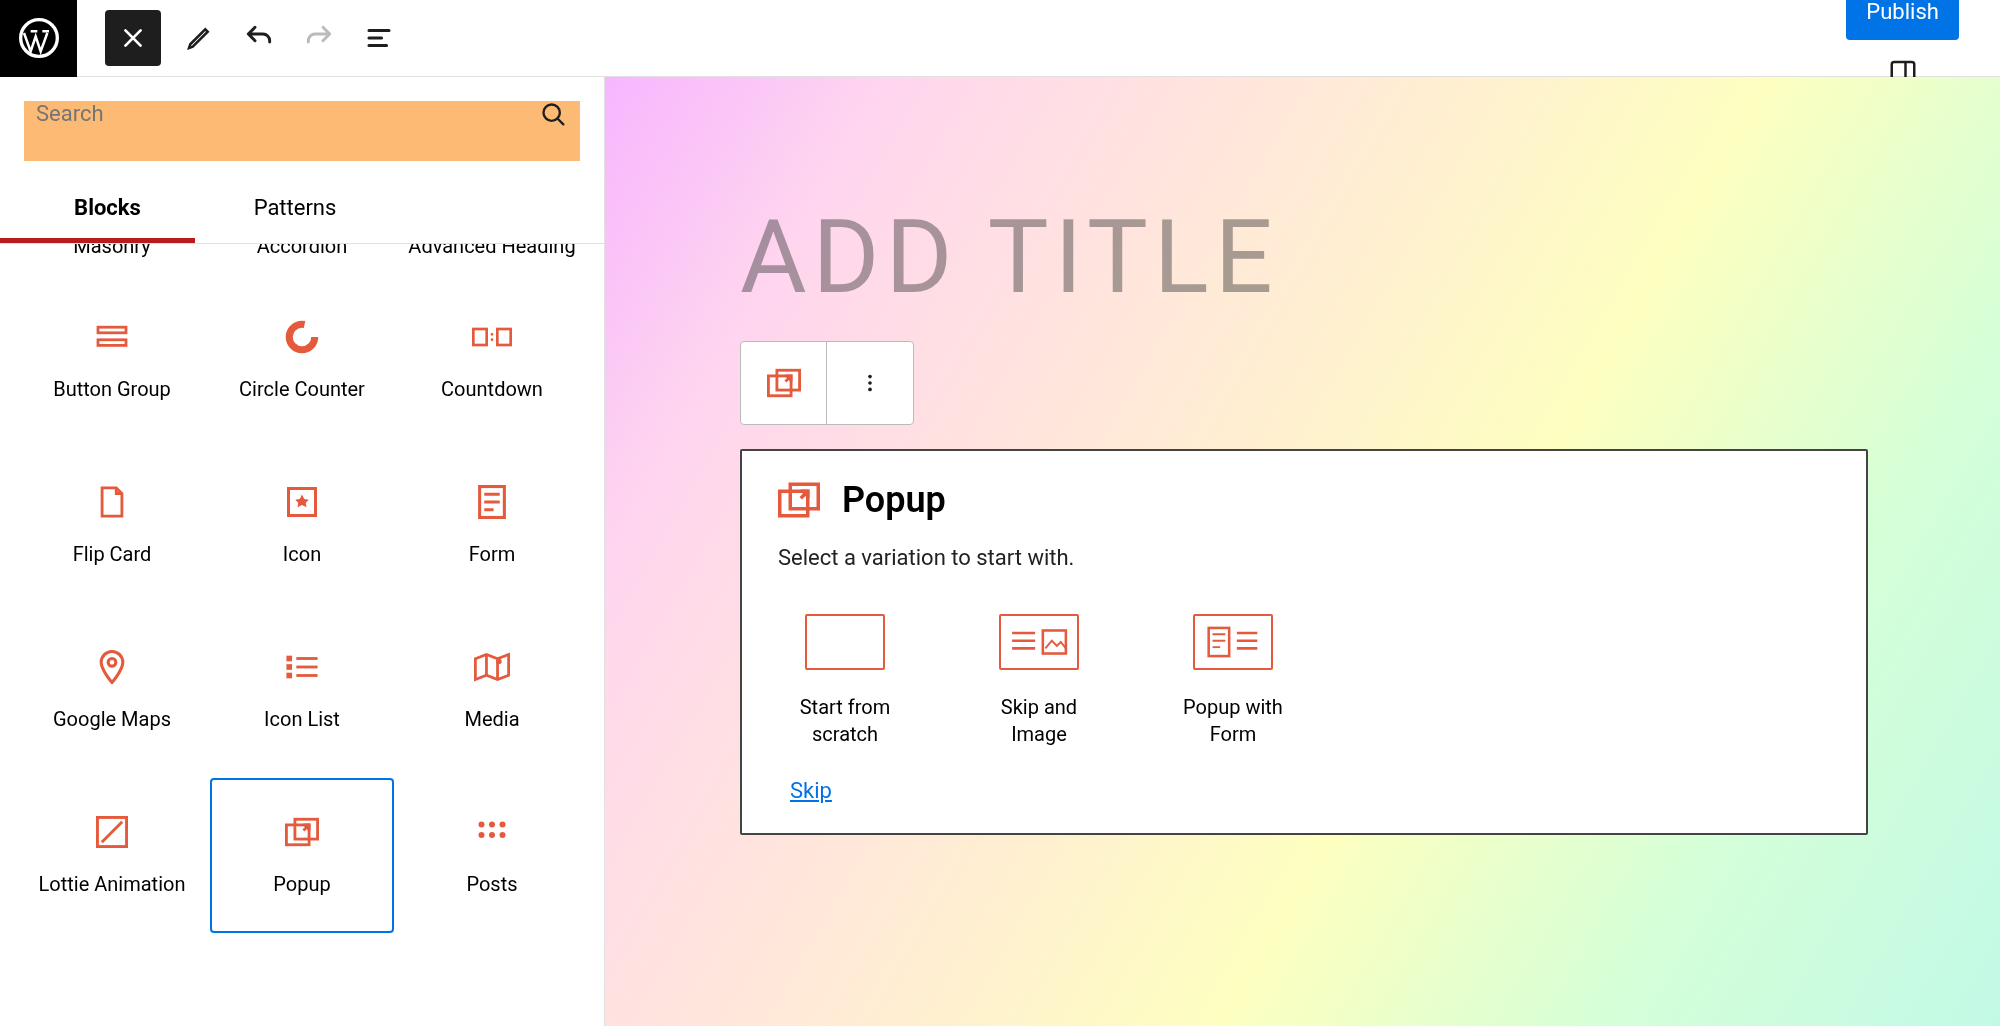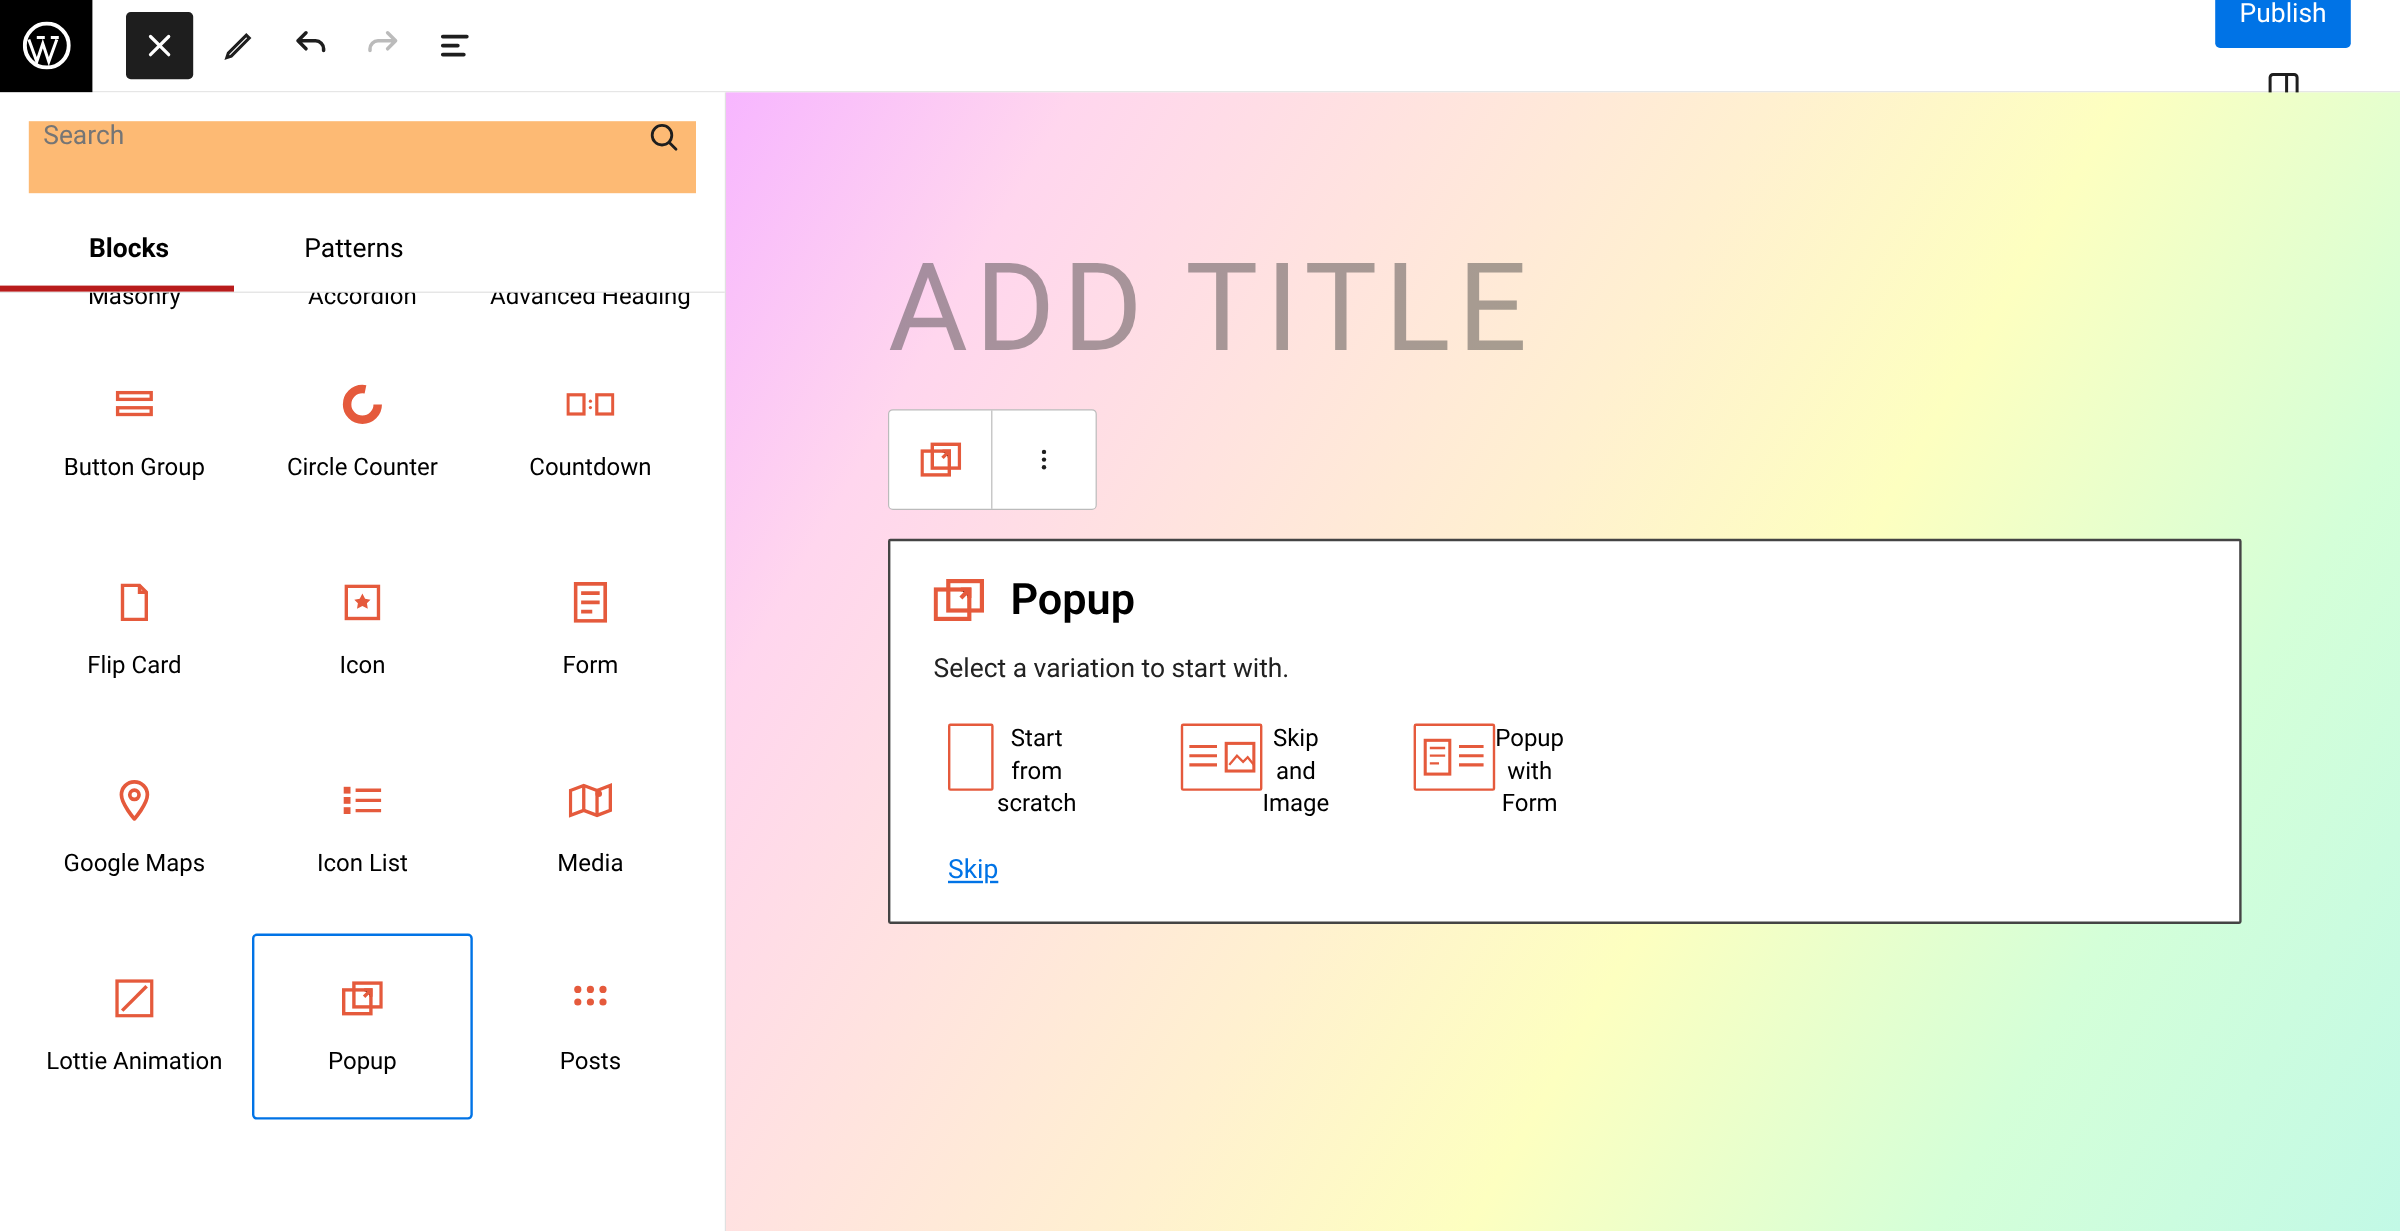--- a/index.html
+++ b/index.html
@@ -33,23 +33,23 @@
 .block-item .blk-label { font-size: 20px; color: #000000; line-height: 1.25; }
 .partial-row { min-height: auto; padding-top: 0; padding-bottom: 14px; }
 .canvas { flex: 1; position: relative; background: linear-gradient(120deg, #f7b6ff 0%, #ffd6ee 15%, #fff0d0 45%, #fdffc0 60%, #d4ffd8 80%, #c2f9e6 100%); overflow: hidden; }
 .title-placeholder { position: absolute; left: 135px; top: 120px; font-size: 102px; font-weight: 400; color: rgba(60,60,60,0.45); letter-spacing: 6px; pointer-events: none; }
 .block-toolbar { position: absolute; left: 135px; top: 264px; display: flex; background: #fff; border: 1px solid #bbb; border-radius: 4px; height: 84px; }
 .block-toolbar .tb-sec { width: 86px; display: flex; align-items: center; justify-content: center; cursor: pointer; }
 .block-toolbar .tb-sec:first-child { border-right: 1px solid #bbb; }
 .popup-card { position: absolute; left: 135px; top: 372px; width: 1128px; background: #fff; border: 2px solid #444; border-radius: 2px; padding: 28px 36px 30px; }
 .popup-header { display: flex; align-items: center; gap: 22px; margin-bottom: 24px; }
 .popup-title { font-size: 36px; font-weight: 600; }
-.popup-subtitle { font-size: 22px; color: #222; margin-bottom: 32px; }
+.popup-subtitle { font-size: 22px; color: #222; margin-bottom: 44px; }
 .variations { display: flex; gap: 84px; margin-bottom: 30px; padding-left: 12px; }
-.variation { display: flex; flex-direction: row; align-items: center; cursor: pointer; width: 110px; }
+.variation { display: flex; flex-direction: column; align-items: center; cursor: pointer; width: 110px; }
 .variation .v-ico { width: 80px; height: 56px; border: 2px solid #e55a3c; border-radius: 2px; margin-bottom: 24px; display: flex; align-items: center; justify-content: center; }
 .variation .v-label { font-size: 20px; text-align: center; line-height: 1.35; }
 .skip-link { color: #0073e6; text-decoration: underline; font-size: 22px; cursor: pointer; padding-left: 12px; }
 .ico-stroke { stroke: #e55a3c; stroke-width: 2; fill: none; }
 </style>
 </head>
 <body>
 
 <div class="topbar">
   <div class="wp-logo">

